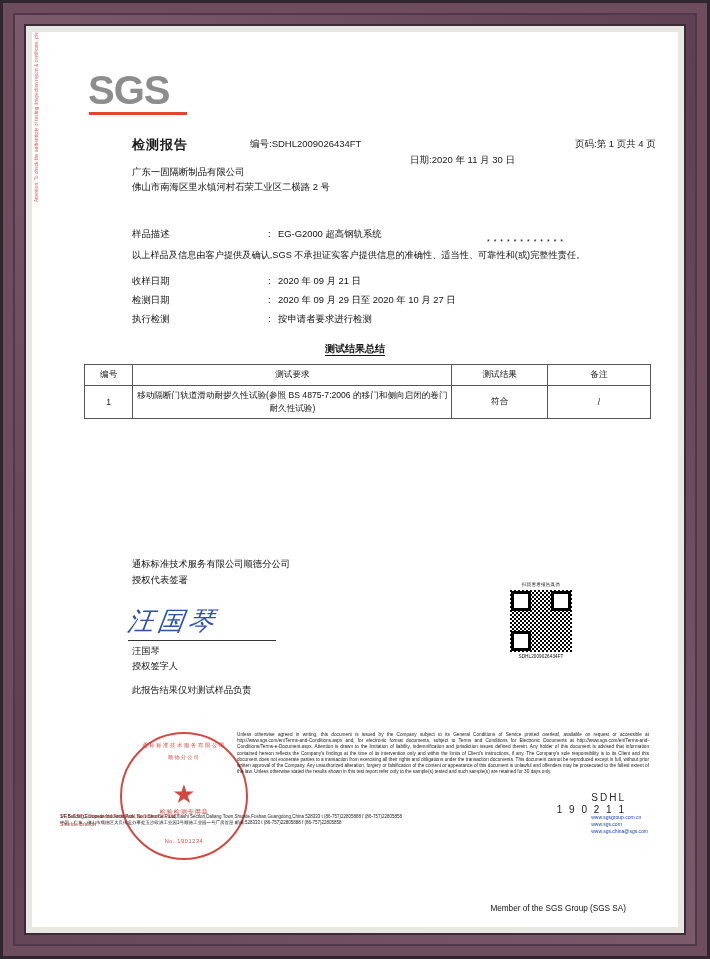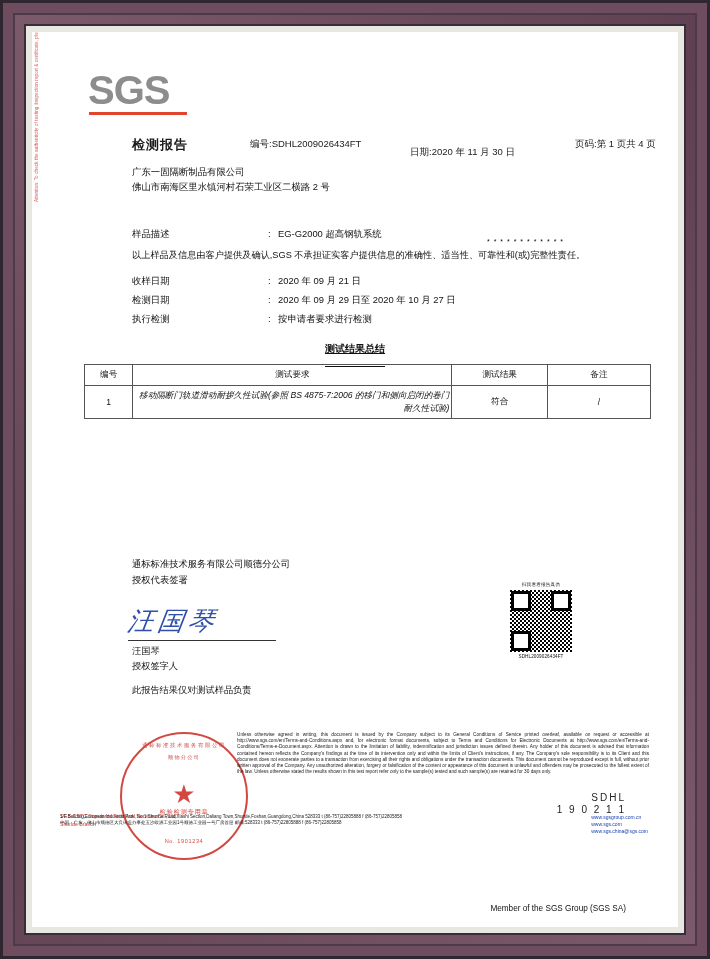--- a/index.html
+++ b/index.html
@@ -87,21 +87,21 @@
     color: #1a1a1a;
     letter-spacing: 1px;
   }
   .hdr-field {
     position: absolute;
     font-size: 9.5px;
     color: #1a1a1a;
     white-space: nowrap;
   }
   #hdr-no   { left: 218px; top: 106px; }
-  #hdr-date { left: 378px; top: 114px; }
+  #hdr-date { left: 378px; top: 122px; }
   #hdr-page { left: 543px; top: 106px; }
 
   #company-block {
     position: absolute;
     left: 100px;
     top: 132px;
     font-size: 9.4px;
     line-height: 15px;
     color: #111;
   }
@@ -138,22 +138,21 @@
     position: absolute;
     left: 0; right: 0;
     top: 310px;
     text-align: center;
     font-size: 10px;
     font-weight: bold;
     color: #111;
   }
   #results-title span {
     border-bottom: 1px solid #111;
-    padding-bottom: 12px;
-    text-decoration: underline;
+    padding-bottom: 1px;
   }
 
   table.results {
     position: absolute;
     left: 52px;
     top: 332px;
     width: 567px;
     border-collapse: collapse;
     font-size: 8.6px;
     color: #111;
@@ -162,21 +161,21 @@
     border: 1px solid #555;
     padding: 3px 2px;
     vertical-align: middle;
   }
   table.results th {
     font-weight: normal;
     text-align: center;
     height: 14px;
   }
   td.c-no      { width: 44px; text-align: center; }
-  td.c-req     { width: 320px; text-align: right; line-height: 13px; font-style: italic; }
+  td.c-req     { width: 320px; text-align: center; line-height: 13px; }
   td.c-res     { width: 92px; text-align: center; }
   td.c-remark  { width: 100px; text-align: center; }
   td.full-note { text-align: left; }
 
   
   #sig-block {
     position: absolute;
     left: 100px;
     top: 524px;
     font-size: 9.3px;

